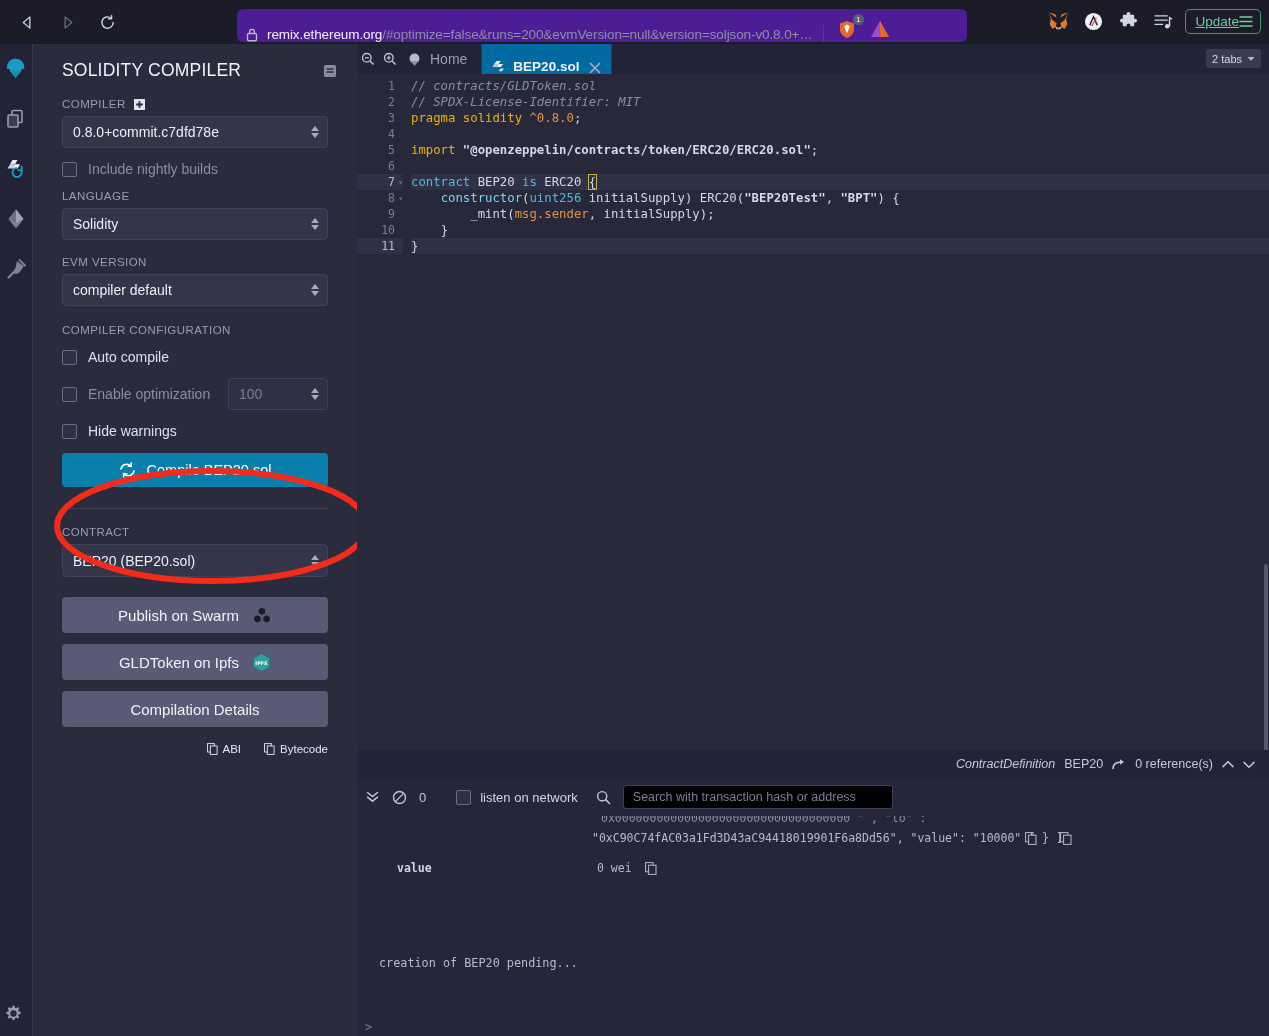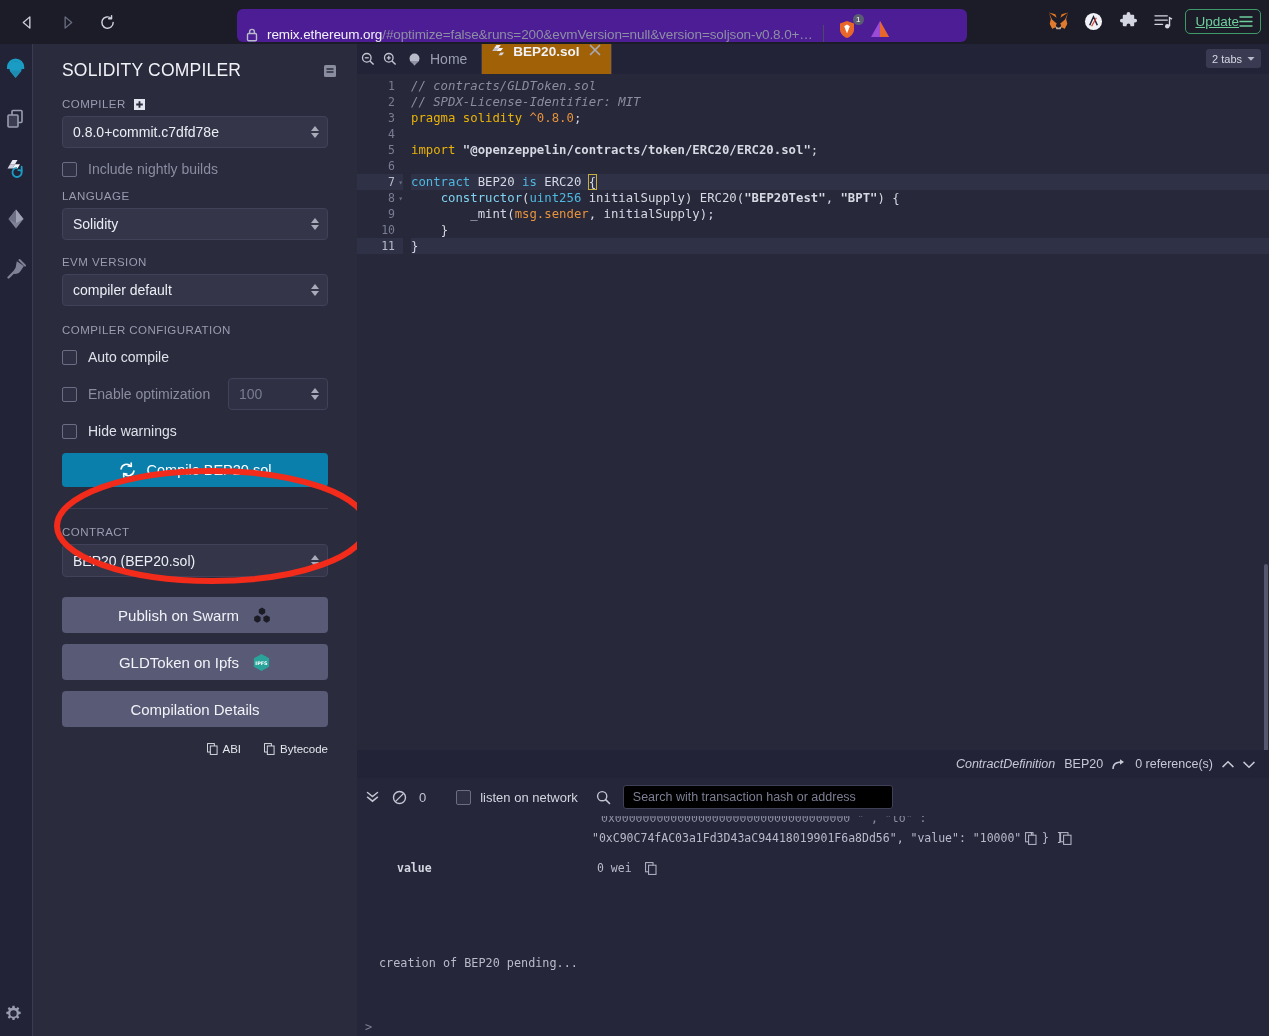--- a/index.html
+++ b/index.html
@@ -112,22 +112,22 @@
   #abi-row .cp { display:flex; align-items:center; gap:5px; }
 
   
   #main { position: absolute; left: 357px; top: 44px; width: 912px; height: 992px; background: #222336; }
 
   #tabbar { height: 30px; display: flex; align-items: center; background: #222336; position: relative; }
   .zoom-btn { width: 22px; display:flex; align-items:center; justify-content:center; }
   #home-tab { display: flex; align-items: center; gap: 8px; padding: 0 14px 0 6px; height: 30px; }
   #home-label { font-size: 14px; color: #9b9db1; }
   #file-tab {
-    display: flex; align-items: flex-start; gap: 8px; height: 30px; padding: 0 10px;
-    background: #a16207; border-left:1px solid #3a3b50; border-right:1px solid #3a3b50;
+    display: flex; align-items: flex-end; gap: 8px; height: 30px; padding: 0 10px;
+    background: #0369a1; border-left:1px solid #3a3b50; border-right:1px solid #3a3b50;
   }
   #file-tab-label { font-size: 13.5px; color: #f1f2f7; font-weight: bold; }
   #two-tabs {
     position: absolute; right: 8px; top: 5px; height: 19px; background: #3a3b52;
     border-radius: 3px; display:flex; align-items:center; gap:5px; padding: 0 6px;
     font-size: 11px; color: #d6d8e2;
   }
 
   
   #editor {

